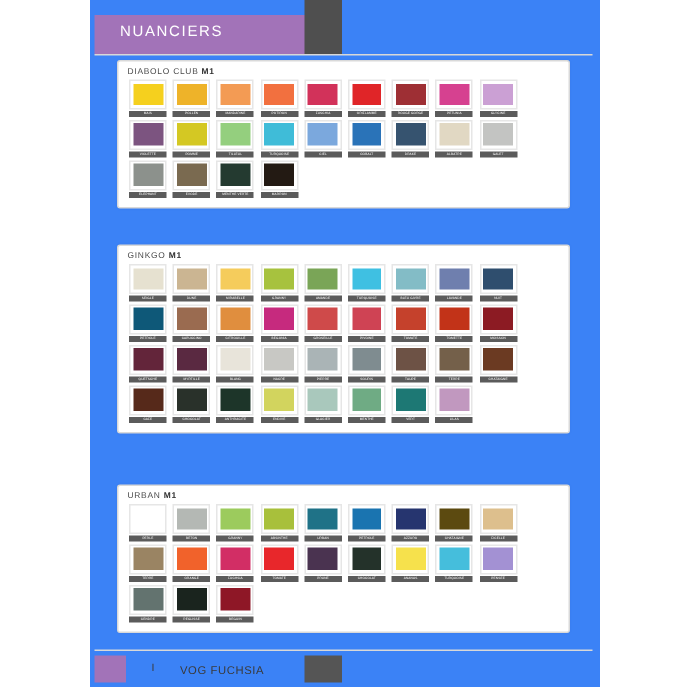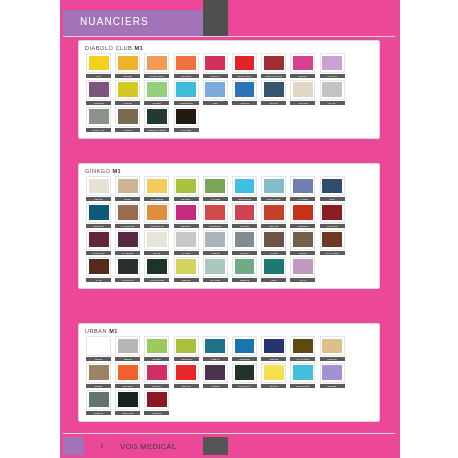--- a/index.html
+++ b/index.html
@@ -5,21 +5,21 @@
   html,body{margin:0;padding:0;}
   body{
     width:458px;height:458px;
     background:#ffffff;
     font-family:"Liberation Sans",sans-serif;
     overflow:hidden;
     position:relative;
   }
   #page{
     position:absolute;left:0;top:0;width:458px;height:458px;
-    background:#ec4899;
+    background:#3b82f6;
   }
   
   .page-edge-left{position:absolute;left:0;top:0;width:60px;height:458px;background:#ffffff;}
   .page-edge-right{position:absolute;right:0;top:0;width:58px;height:458px;background:#ffffff;}
 
   
   .header-band{
     position:absolute;left:63px;top:10px;width:152px;height:26px;
     background:#a273b8;
   }
@@ -601,16 +601,16 @@
             </div>
             <div class="swatch-label">BEGUIN</div>
           </div>
         </div>
       </div>
     </div>
 
   <div class="footer-rule"></div>
   <div class="footer-purple"></div>
   <div class="footer-pipe">I</div>
-  <div class="footer-brand">VOG MEDICAL</div>
+  <div class="footer-brand">VOG FUCHSIA</div>
   <div class="footer-dark"></div>
 
 </div>
 
 </body></html>

